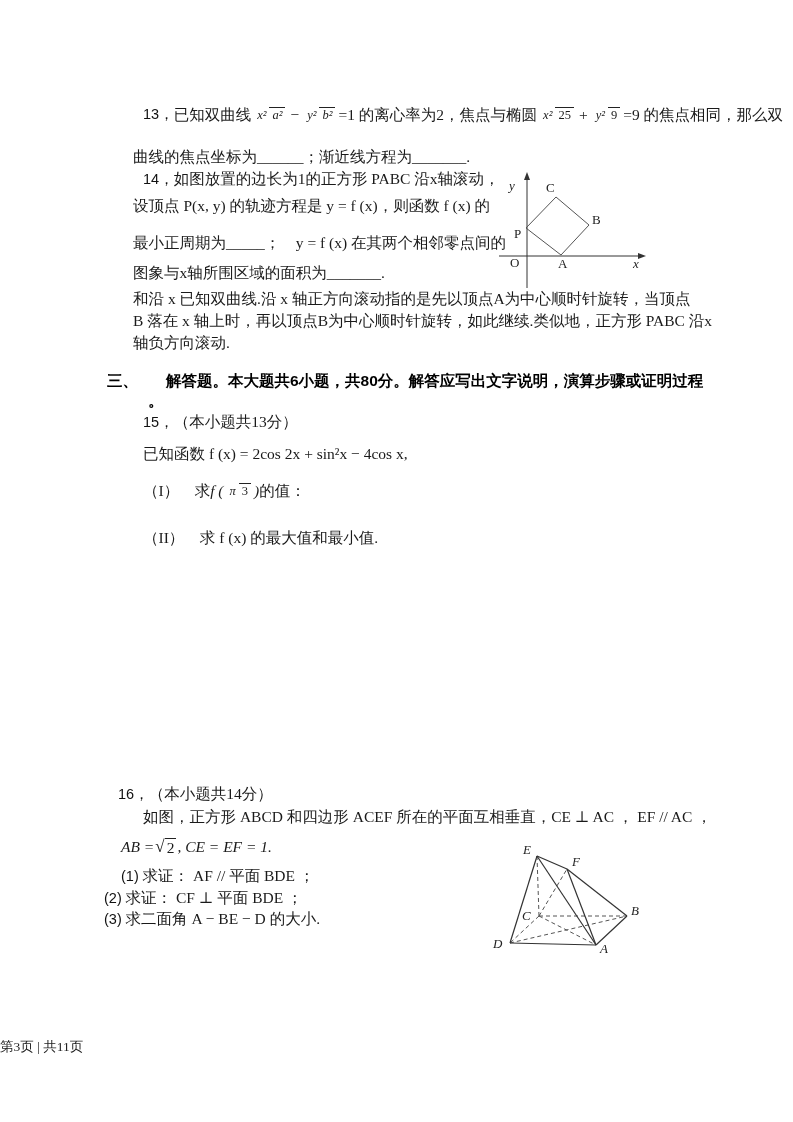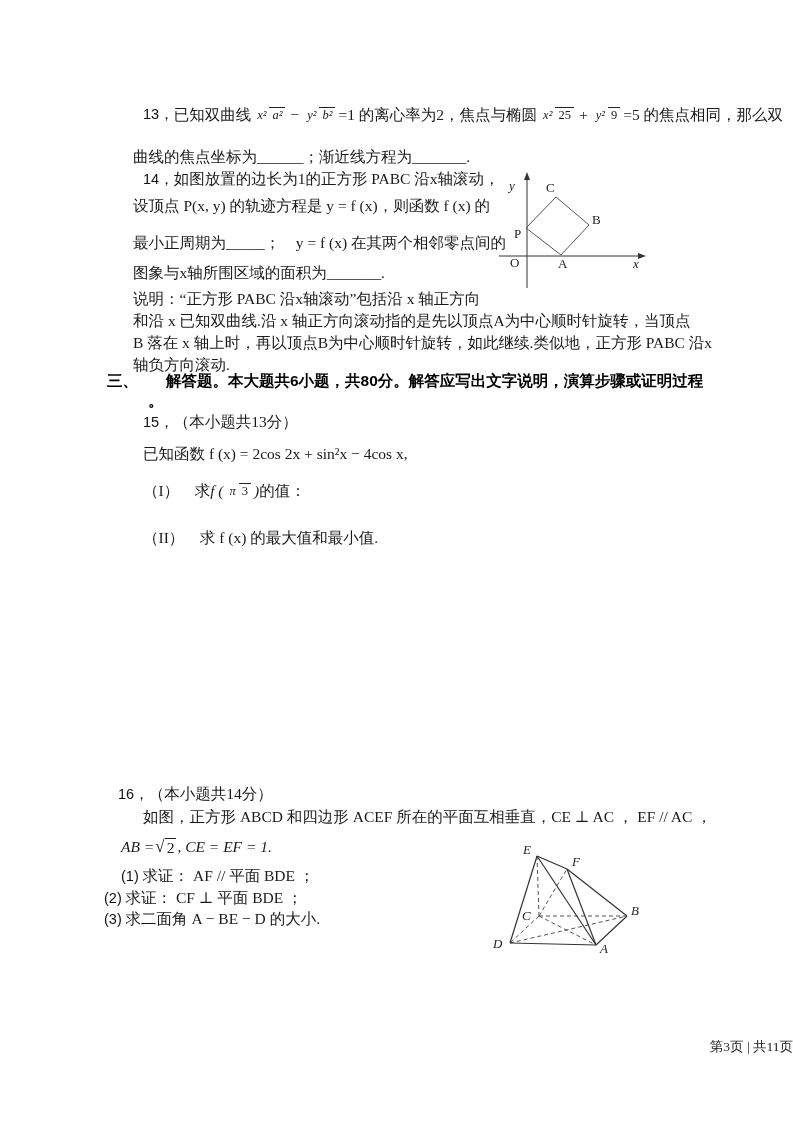--- a/index.html
+++ b/index.html
@@ -18,22 +18,22 @@
   .frac .num { padding:0 3px; }
   .frac .den { border-top:1px solid #222; padding:0 3px; }
   .op { margin:0 2px; }
   .sqrt { display:inline-flex; align-items:flex-start; margin:0 1px; }
   .sqrt-sym { font-size:17px; line-height:1; }
   .sqrt-rad { border-top:1px solid #222; line-height:1.15; padding:0 2px; }
   .sec-heading { font-family:"Liberation Sans","DejaVu Sans",sans-serif;
                  font-weight:700; font-size:15.5px; color:#000; }
   .sec-gap { margin-left:28px; }
   .note-line { white-space:nowrap; line-height:22px; }
-  .footer { text-align:right; font-size:13.5px; color:#222;
-            font-family:"Liberation Serif","DejaVu Serif",serif;margin-left:20px; }
+  .footer { text-align:left; font-size:13.5px; color:#222;
+            font-family:"Liberation Serif","DejaVu Serif",serif; }
   svg .lbl { font-family:"Liberation Serif","DejaVu Serif",serif; font-size:13px; fill:#222; }
   svg .lbl-it { font-style:italic; }
 </style>
 </head>
 <body>
 
 <div class="page">
 
   <div class="abs row" style="left:143px; top:94px; height:42px;">
     <span class="qnum">13，</span>
@@ -50,21 +50,21 @@
     <span>=1 的离心率为2，焦点与椭圆</span>
     <span class="frac">
       <span class="num it">x²</span>
       <span class="den">25</span>
     </span>
     <span class="op">+</span>
     <span class="frac">
       <span class="num it">y²</span>
       <span class="den">9</span>
     </span>
-    <span>=5 的焦点相同，那么双</span>
+    <span>=9 的焦点相同，那么双</span>
   </div>
 
   <div class="abs" style="left:133px; top:147px;">
     <span>曲线的焦点坐标为</span><span>______</span><span>；渐近线方程为</span><span>_______</span><span>.</span>
   </div>
 
   <div class="abs" style="left:143px; top:169px;">
     <span class="qnum">14，</span><span>如图放置的边长为1的正方形 PABC 沿x轴滚动，</span>
   </div>
   <div class="abs" style="left:133px; top:196px;">设顶点 P(x, y) 的轨迹方程是 y = f (x)，则函数 f (x) 的</div>
@@ -83,21 +83,20 @@
     <text class="lbl lbl-it" x="14" y="22">y</text>
     <text class="lbl" x="51" y="24">C</text>
     <text class="lbl" x="97" y="56">B</text>
     <text class="lbl" x="19" y="70">P</text>
     <text class="lbl" x="15" y="99">O</text>
     <text class="lbl" x="63" y="100">A</text>
     <text class="lbl lbl-it" x="138" y="100">x</text>
   </svg>
 
   <div class="abs" style="left:133px; top:288px;">
-    <div class="note-line">说明：“正方形 PABC 沿x轴滚动”包括沿 x 轴正方向</div>
     <div class="note-line">和沿 x 已知双曲线.沿 x 轴正方向滚动指的是先以顶点A为中心顺时针旋转，当顶点</div>
     <div class="note-line">B 落在 x 轴上时，再以顶点B为中心顺时针旋转，如此继续.类似地，正方形 PABC 沿x</div>
     <div class="note-line">轴负方向滚动.</div>
   </div>
 
   <div class="abs row sec-heading" style="left:107px; top:371px;">
     <span>三、</span>
     <span class="sec-gap">解答题。本大题共6小题，共80分。解答应写出文字说明，演算步骤或证明过程</span>
   </div>
   <div class="abs sec-heading" style="left:148px; top:391px;">。</div>

